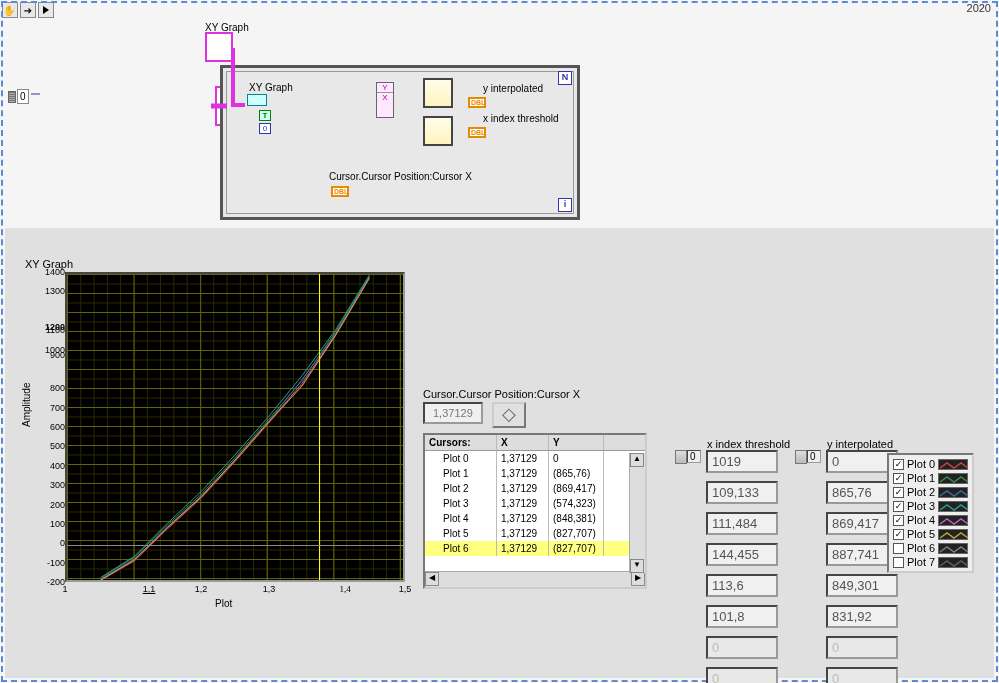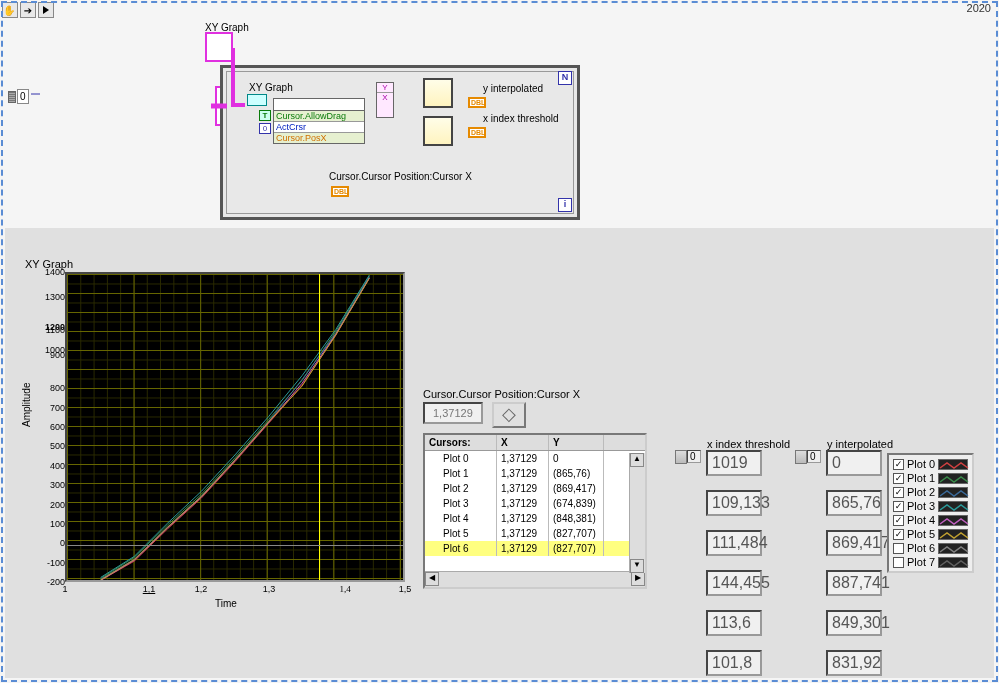--- a/index.html
+++ b/index.html
@@ -83,21 +83,21 @@
   .diamond-btn { display: inline-block; width: 34px; height: 26px; border: 2px outset #ccc; background: #e0e0e0; vertical-align: top; margin-left: 6px; position: relative; }
   .diamond-btn::after { content: "◇"; position: absolute; left: 50%; top: 50%; transform: translate(-50%,-55%); font-size: 18px; color: #666; }
   
   .array-wrap { position: absolute; font-size: 11px; }
   .arr-x { top: 210px; left: 670px; }
   .arr-y { top: 210px; left: 790px; }
   .array-label { margin-bottom: 0; margin-left: 32px; }
   .idx-spin { display: inline-block; width: 12px; height: 14px; vertical-align: top; border:1px solid #777; background: linear-gradient(#ddd,#bbb);}
   .idx-val { display: inline-block; border: 1px inset #999; background: #eee; padding: 0 2px; width: 14px; font-size: 10px; vertical-align: top; margin-right:2px;}
   .array-col { display: inline-block; vertical-align: top; }
-  .array-cell { border: 2px inset #999; background: #f0f0f0; padding: 2px 4px; margin-bottom: 14px; width: 56px; font-size: 16px; color: #555; }
+  .array-cell { border: 2px inset #999; background: #f0f0f0; padding: 2px 4px; margin-bottom: 8px; width: 72px; font-size: 13px; color: #555; }
   .array-cell.dim { color: #bbb; background:#e8e8e8;}
   
   .legend { position: absolute; top: 225px; left: 882px; border: 2px inset #ccc; background: #eee; padding: 2px; }
   .legend-row { display: flex; align-items: center; gap: 3px; padding: 1px 2px; }
   .cb { width: 11px; height: 11px; border: 1px solid #555; background: #fff; display: inline-flex; align-items: center; justify-content: center; font-size: 9px; }
   .swatch { width: 30px; height: 11px; border: 1px solid #666; }
   
   .scroll-ctrl { position: absolute; right: 0; top: 0; width: 16px; height: 100%; background: #ddd; border-left: 1px solid #aaa; }
   
   svg.conn { position: absolute; top: 0; left: 0; pointer-events: none; }
@@ -130,26 +130,20 @@
   <div class="for-loop">
     <div class="loop-N">N</div>
     <div class="loop-i">i</div>
 
     <div class="bd-label" style="top:14px;left:26px">XY Graph</div>
     <div style="position:absolute;top:26px;left:24px;width:20px;height:12px;border:1px solid #088;background:#cff"></div>
 
     <div style="position:absolute;top:42px;left:36px;width:12px;height:11px;border:1px solid #0a7a0a;background:#cfe;color:#0a7a0a;font-size:8px;text-align:center;font-weight:bold">T</div>
     <div style="position:absolute;top:55px;left:36px;width:12px;height:11px;border:1px solid #33a;background:#fff;color:#33a;font-size:8px;text-align:center">0</div>
 
-    <div class="prop-node">
-      <div class="prop-node-head"></div>
-      <div class="prop-row green">Cursor.AllowDrag</div>
-      <div class="prop-row blue">ActCrsr</div>
-      <div class="prop-row orange">Cursor.PosX</div>
-    </div>
 
     <div style="position:absolute;top:14px;left:153px;width:18px;height:36px;border:1px solid #666;background:#ffe8ff">
       <div style="font-size:8px;text-align:center;border-bottom:1px solid #999;color:#a0a">Y</div>
       <div style="font-size:8px;text-align:center;color:#a0a">X</div>
     </div>
 
     <div class="vi-icon threshold" style="top:10px;left:200px"></div>
     <div class="vi-icon threshold" style="top:48px;left:200px"></div>
 
     <div class="out-label" style="top:15px;left:260px">y interpolated</div>
@@ -167,21 +161,21 @@
     <path d="M 206 86 L 222 86" stroke="#e030e0" stroke-width="5" fill="none"></path>
   </svg>
 </div>
 
 <div class="fp-area">
   <div class="graph-wrap">
     <div class="graph-label">XY Graph</div>
     <div style="position:relative;">
       <div class="y-ticks" id="yticks">
           <span style="top: 0px;">1400</span>
-          <span style="top: 19.375px; margin-top: 6px;">1300</span>
+          <span style="top: 19.375px;">1300</span>
           <span style="top: 55px; font-weight: bold;">1200</span>
           <span style="top: 58.125px;">1100</span>
           <span style="top: 77.5px;">1000</span>
           <span style="top: 83px;">900</span>
           <span style="top: 116.25px;">800</span>
           <span style="top: 135.625px;">700</span>
           <span style="top: 155px;">600</span>
           <span style="top: 174.375px;">500</span>
           <span style="top: 193.75px;">400</span>
           <span style="top: 213.125px;">300</span>
@@ -207,21 +201,21 @@
         <div style="position:absolute;left:0;right:0;top:271px;height:1px;background:#888"></div>
       </div>
       <div class="x-ticks" id="xticks">
           <span style="left: 0px;">1</span>
           <span style="left: 84px; text-decoration: underline;">1,1</span>
           <span style="left: 136px;">1,2</span>
           <span style="left: 204px;">1,3</span>
           <span style="left: 280px; font-family: Liberation Serif, serif;">1,4</span>
           <span style="left: 340px;">1,5</span>
         </div>
-      <div class="axis-label x-axis-label">Time</div>
+      <div class="axis-label x-axis-label">Plot</div>
     </div>
   </div>
 
   <div class="cursorpos-label">Cursor.Cursor Position:Cursor X</div>
   <div class="cursorpos-ctrl">
     <span class="num-display">1,37129</span>
     <span class="diamond-btn"></span>
   </div>
 
   <div class="cursor-panel">
@@ -242,21 +236,21 @@
           <div class="cursor-col c3">(865,76)</div>
         </div>
         <div class="cursor-row">
           <div class="cursor-col c1">Plot 2</div>
           <div class="cursor-col c2">1,37129</div>
           <div class="cursor-col c3">(869,417)</div>
         </div>
         <div class="cursor-row">
           <div class="cursor-col c1">Plot 3</div>
           <div class="cursor-col c2">1,37129</div>
-          <div class="cursor-col c3">(674,839)</div>
+          <div class="cursor-col c3">(574,323)</div>
         </div>
         <div class="cursor-row">
           <div class="cursor-col c1">Plot 4</div>
           <div class="cursor-col c2">1,37129</div>
           <div class="cursor-col c3">(848,381)</div>
         </div>
         <div class="cursor-row">
           <div class="cursor-col c1">Plot 5</div>
           <div class="cursor-col c2">1,37129</div>
           <div class="cursor-col c3">(827,707)</div>

